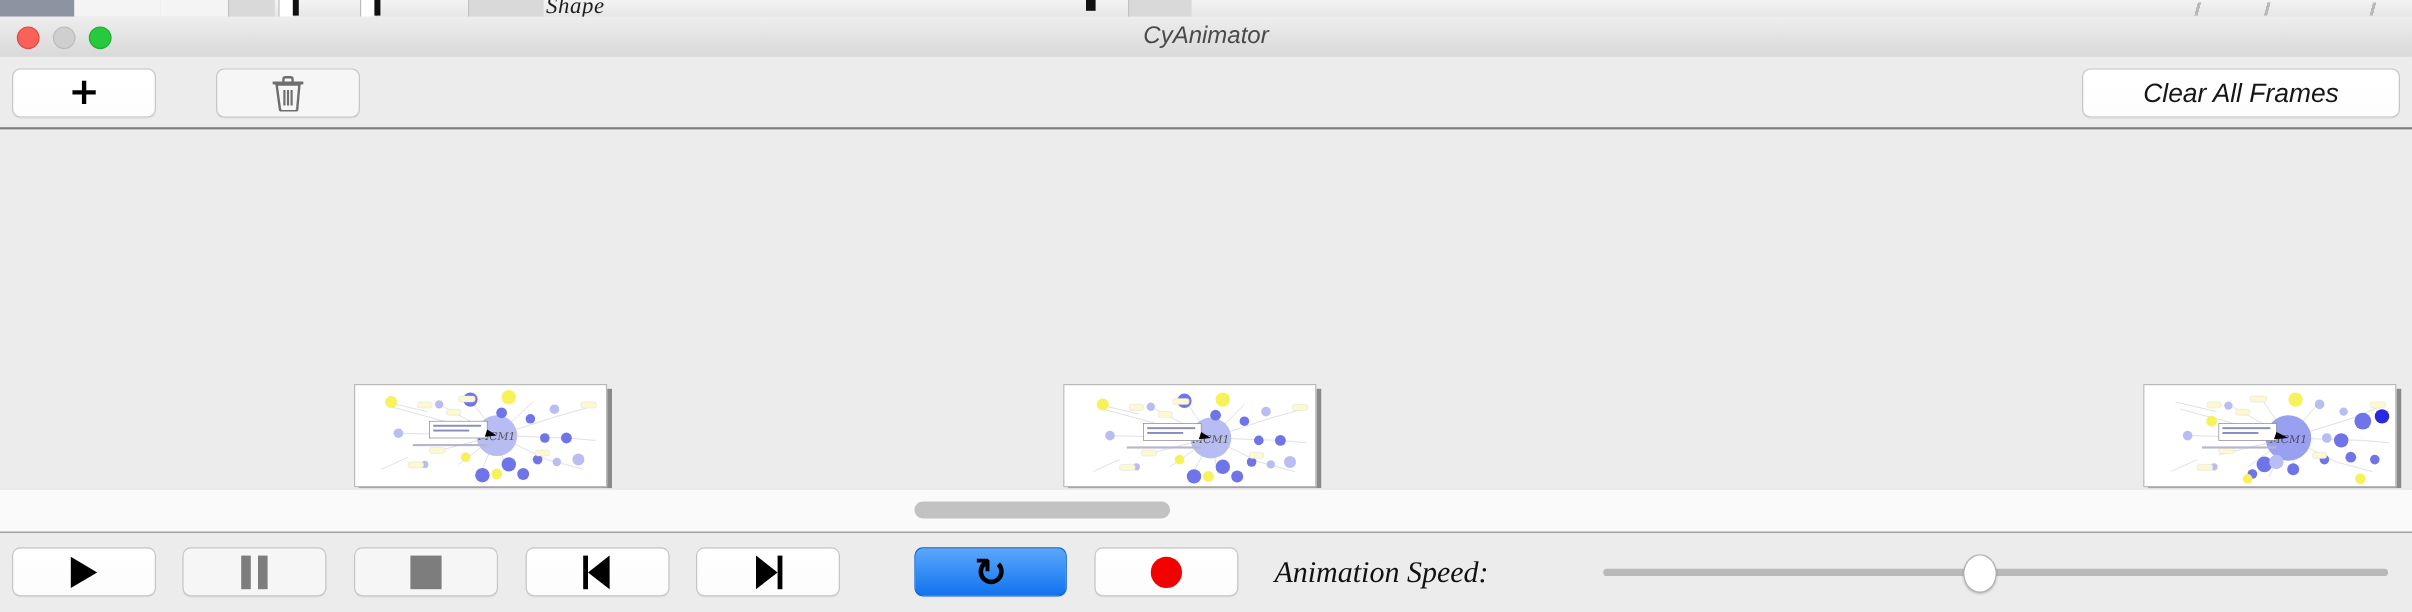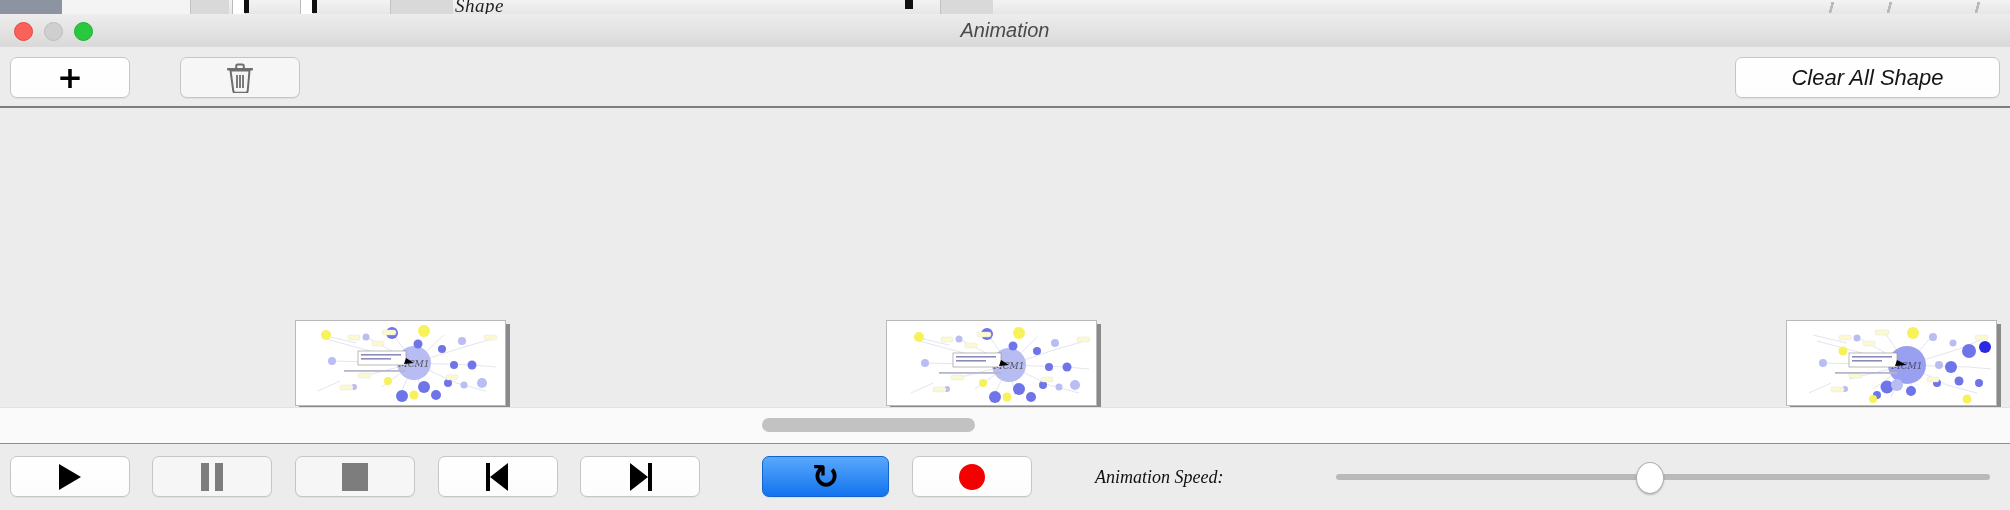--- a/index.html
+++ b/index.html
@@ -101,21 +101,21 @@
     border-top:14px solid transparent;border-bottom:14px solid transparent;}
   .ico-skip.back .bar{left:0;}
   .ico-skip.back .tri{left:4px;border-right:18px solid #000;}
   .ico-skip.fwd .bar{right:0;}
   .ico-skip.fwd .tri{right:4px;border-left:18px solid #000;}
   .ico-loop{font-size:33px;line-height:1;color:#000;font-weight:700;
     font-family:"DejaVu Sans",sans-serif;}
   .ico-record{width:26px;height:26px;border-radius:50%;background:#f40000;}
 
   .speed-label{position:absolute;left:1062px;top:13px;height:41px;line-height:41px;
-    font-size:18px;color:#111;font-family:"Liberation Serif","DejaVu Serif",serif;margin-left:33px;}
+    font-size:25px;color:#111;font-family:"Liberation Serif","DejaVu Serif",serif;}
   .slider{position:absolute;left:1336px;top:12px;width:654px;height:41px;}
   .slider .track{position:absolute;left:0;top:18px;width:654px;height:6px;
     border-radius:3px;background:#b9b9b9;}
   .slider .thumb{position:absolute;left:300px;top:6px;width:26px;height:30px;
     border-radius:50%;background:#fff;border:1px solid #b0b0b0;
     box-shadow:0 1px 2px rgba(0,0,0,.22);}
 </style>
 </head>
 <body>
 
@@ -138,37 +138,37 @@
     <div class="bgslash" style="left:1880px;"></div>
     <div class="bgslash" style="left:1968px;"></div>
   </div>
 
   <div class="titlebar">
     <div class="lights">
       <span class="light red"></span>
       <span class="light yellow"></span>
       <span class="light green"></span>
     </div>
-    <div class="wtitle">Animation</div>
+    <div class="wtitle">CyAnimator</div>
   </div>
 
   <div class="toolbar">
     <div class="tb-btn white" id="add-frame-button">
       <span class="plus-ico">+</span>
     </div>
     <div class="tb-btn flat" id="delete-frame-button">
       <svg width="26" height="30" viewBox="0 0 26 30">
         <path d="M3.5 7.5 h19 l-1.8 20.5 a2 2 0 0 1 -2 1.7 h-10.4 a2 2 0 0 1 -2 -1.7 z" fill="none" stroke="#6e6e6e" stroke-width="2"></path>
         <path d="M1 6.2 h24" stroke="#6e6e6e" stroke-width="2.4" stroke-linecap="round"></path>
         <path d="M9.2 6 v-3 a1.6 1.6 0 0 1 1.6 -1.6 h4.4 a1.6 1.6 0 0 1 1.6 1.6 v3" fill="none" stroke="#6e6e6e" stroke-width="2"></path>
         <path d="M10 12 v13 M13 12 v13 M16 12 v13" stroke="#6e6e6e" stroke-width="1.8"></path>
       </svg>
     </div>
     <div class="tb-btn white" id="clear-all-frames-button">
-      <span>Clear All Shape</span>
+      <span>Clear All Frames</span>
     </div>
   </div>
   <div class="divider-dark"></div>
 
   <div class="framepanel">
 
     <div class="thumb thumb-1">
       <div class="shadow"></div>
       <div class="card">
         <svg class="net" viewBox="0 0 209 84">

